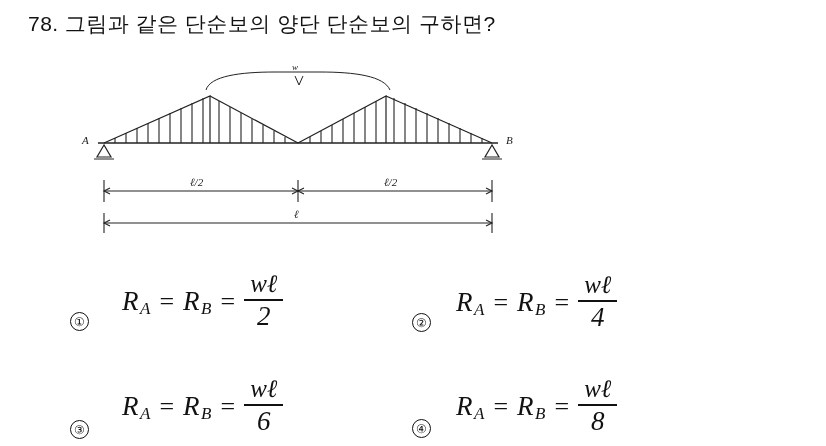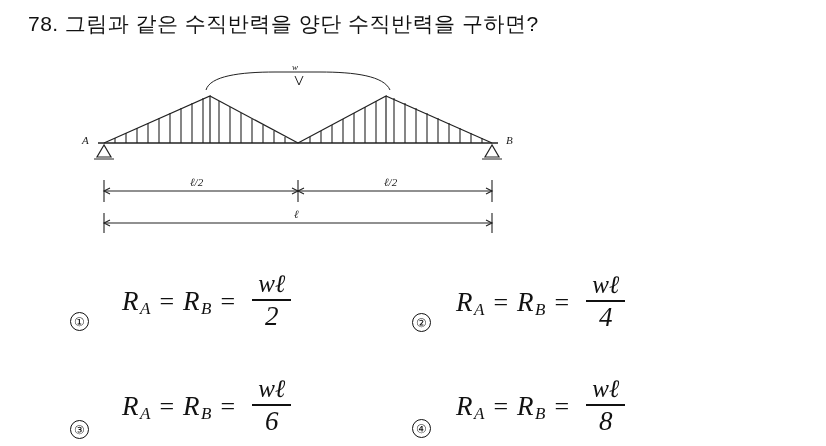--- a/index.html
+++ b/index.html
@@ -93,21 +93,21 @@
   .eq .opeq {
     font-size: 26px;
     margin: 0 9px;
     font-style: normal;
   }
   .frac {
     display: inline-flex;
     flex-direction: column;
     align-items: center;
     justify-content: space-between;
-    margin-left: 8px;
+    margin-left: 0;
     position: relative;
     top: -1px;
   }
   .frac .num {
     font-size: 25px;
     line-height: 1.05;
     padding: 0 6px;
   }
   .frac .bar {
     width: 100%;
@@ -133,21 +133,21 @@
   #choice-2 .eq   { left: 44px;  top: 5px; }
   #choice-3 .circ { left: 0px;   top: 48px; }
   #choice-3 .eq   { left: 52px;  top: 5px; }
   #choice-4 .circ { left: 0px;   top: 42px; }
   #choice-4 .eq   { left: 44px;  top: 0px; }
 </style>
 </head>
 <body>
 
 <div class="question">
-  <span class="qnum">78.</span><span>그림과 같은 수직반력을 양단 수직반력을 구하면?</span>
+  <span class="qnum">78.</span><span>그림과 같은 단순보의 양단 단순보의 구하면?</span>
 </div>
 
 <div class="figure">
   <svg width="455" height="185" viewBox="0 0 455 185" xmlns="http://www.w3.org/2000/svg">
     <g stroke="#222" fill="none" stroke-width="1.1">
 
       <line x1="28" y1="95" x2="428" y2="95" stroke-width="1.4"></line>
 
       <polyline points="34,95 140,48 140,95" stroke-width="1.2"></polyline>
 

